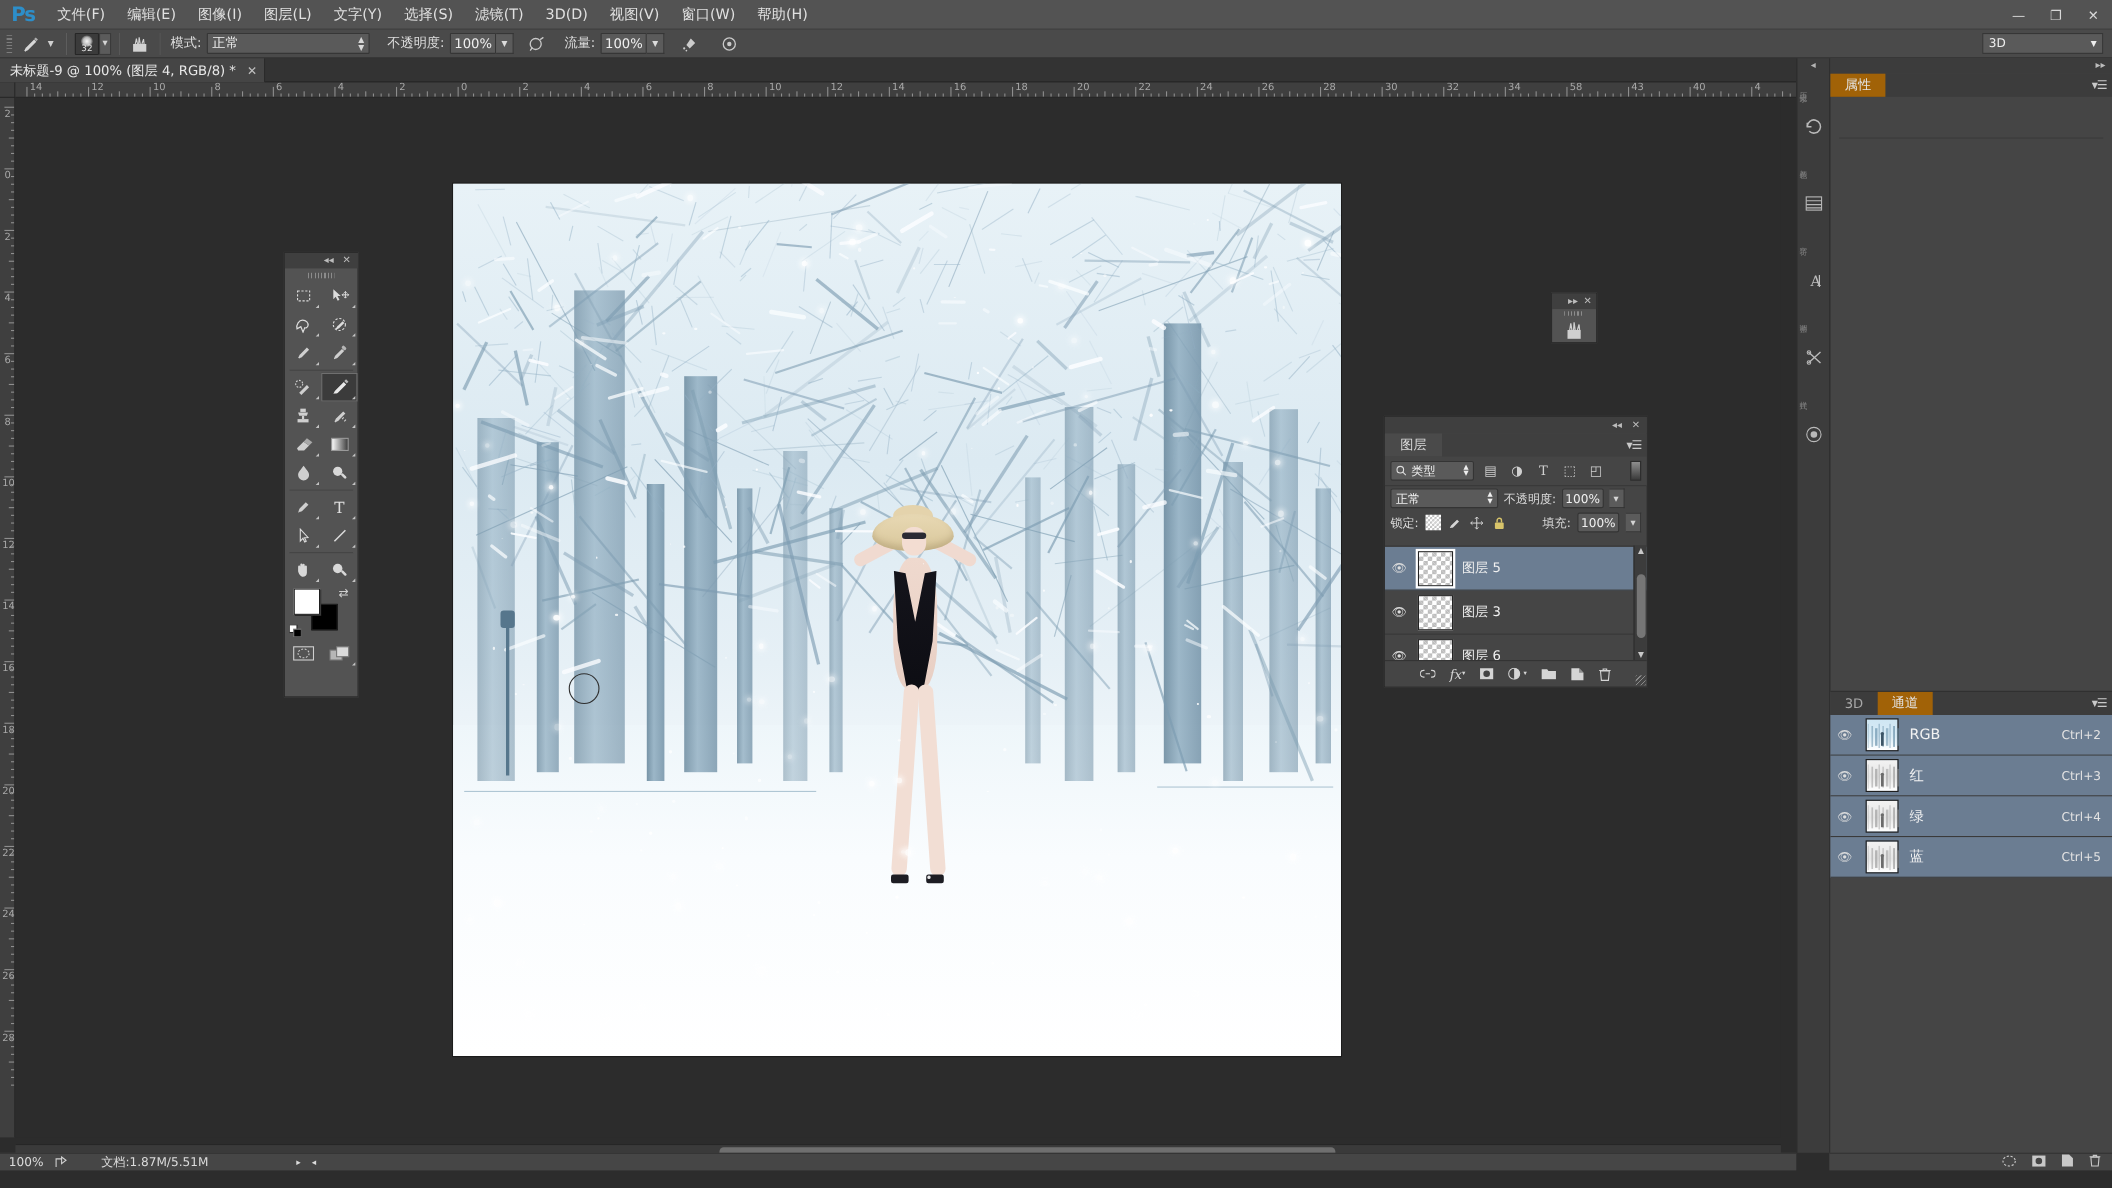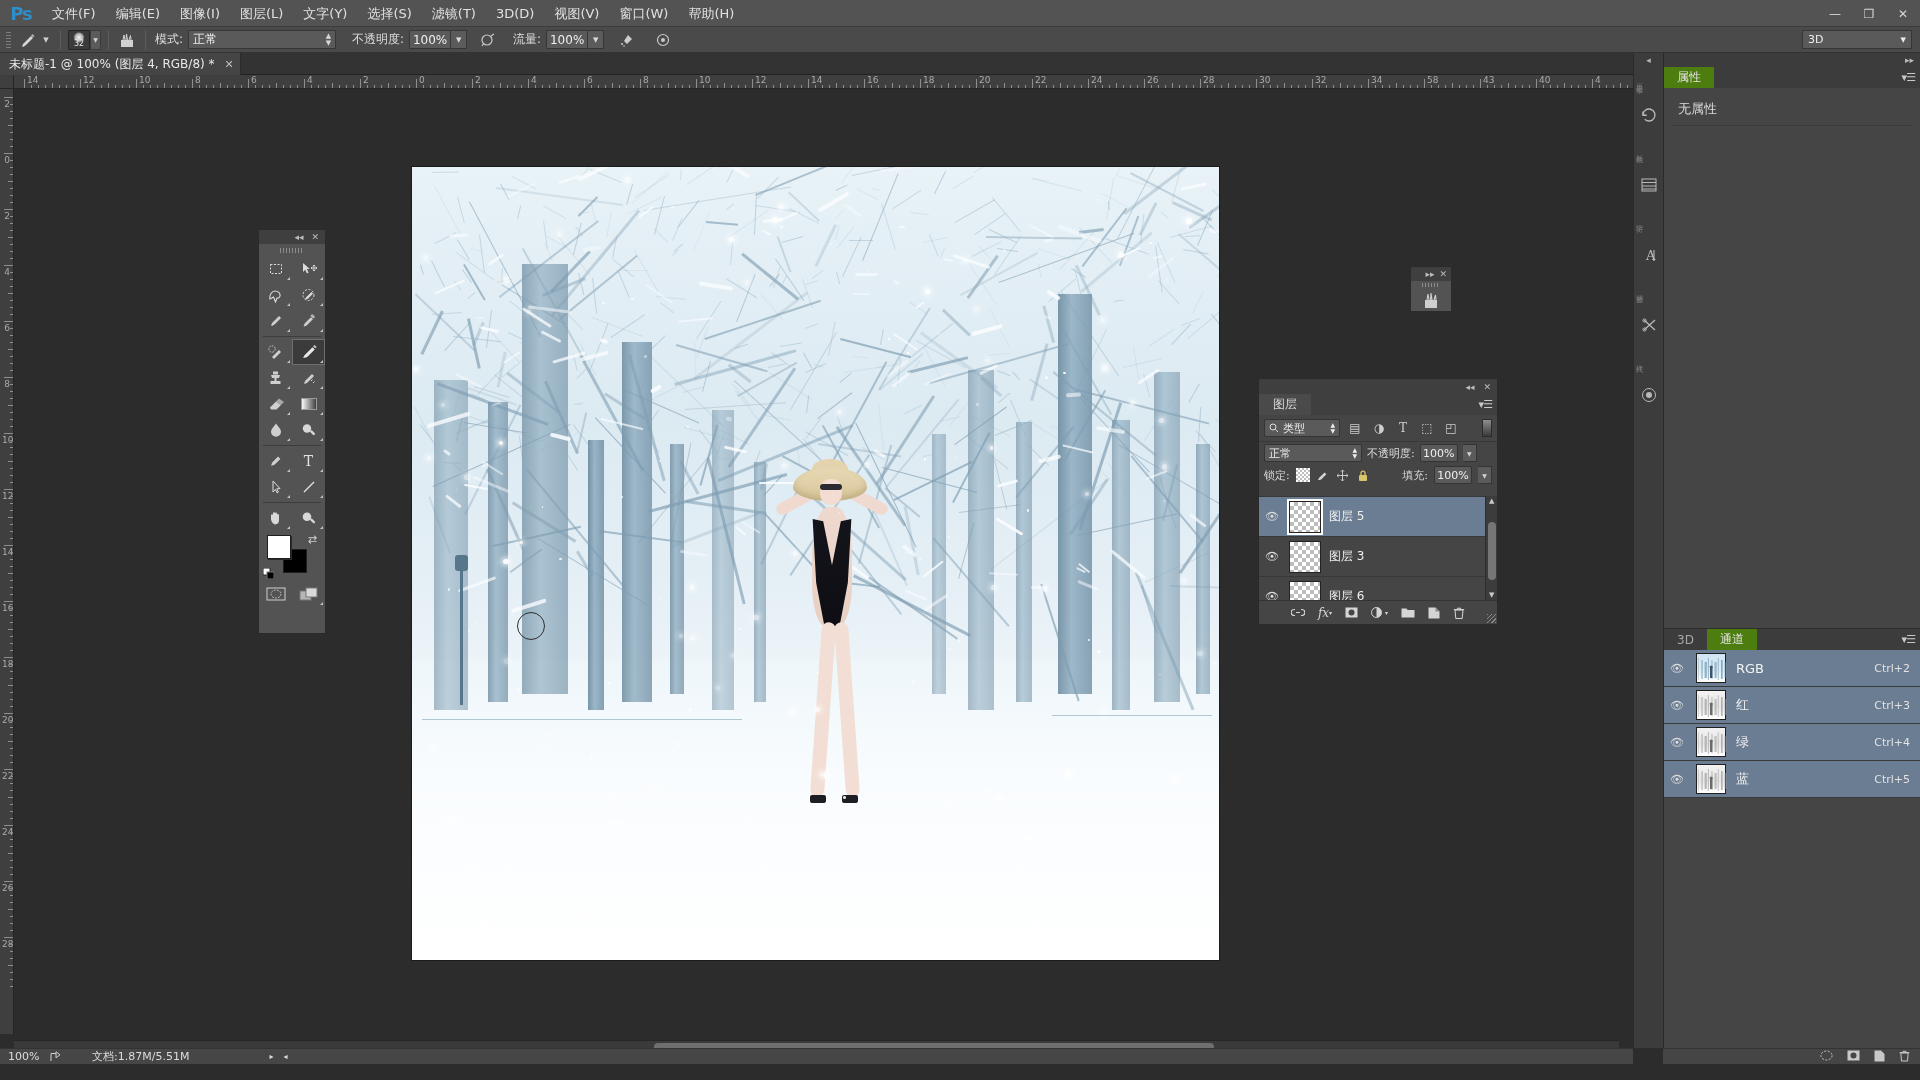--- a/index.html
+++ b/index.html
@@ -269,21 +269,21 @@
   .dock {
     position:absolute; left:1663px; top:53px; width:257px; bottom:32px; background:#454545;
     border-left:1px solid #2a2a2a;
   }
   .dock-top { height:14px; background:#3c3c3c; display:flex; align-items:center;
      justify-content:flex-end; padding-right:6px; gap:8px; }
   .dock-top span { font-size:9px; color:#bcbcbc; }
   .dk-tabrow { height:21px; background:#3c3c3c; display:flex; align-items:flex-end; position:relative;}
   .dk-tab { height:21px; padding:0 13px; display:flex; align-items:center; font-size:12px;
      color:#a8a8a8; }
-  .dk-tab.active { background:#4d7c0f; color:#e4e4e4; }
+  .dk-tab.active { background:#a16207; color:#e4e4e4; }
   .dk-menu { position:absolute; right:5px; top:4px; color:#c9c9c9; font-size:11px; letter-spacing:-1px;}
   .props-body { padding: 12px 14px; font-size:13px; color:#dcdcdc; }
   .props-rule { position:absolute; left:8px; right:8px; top:72px; height:1px; background:#3a3a3a; }
 
   .channels-panel { position:absolute; left:0; right:0; top:575px; bottom:0; background:#454545;
      border-top:1px solid #2d2d2d; }
   .chn-list { padding-top:0; }
   .chn { height:37px; display:flex; align-items:center; gap:10px; padding: 0 10px 0 4px;
      border-bottom:1px solid #3a3a3a; }
   .chn.sel { background:#6b7d92; }
@@ -395,21 +395,21 @@
       </svg>
     </div>
     <div class="ob-3d">
       <span>3D</span>
       <span style="margin-left:auto;font-size:7px;">▼</span>
     </div>
   </div>
 
   <div class="tabbar">
     <div class="doc-tab">
-      <span>未标题-1 @ 100% (图层 4, RGB/8) *</span>
+      <span>未标题-9 @ 100% (图层 4, RGB/8) *</span>
       <span class="x">✕</span>
     </div>
   </div>
 
   <div class="ruler-corner"></div>
   <div class="ruler-h" id="ruler-h">
       <div class="rtick" style="left: 10px; height: 9px;"></div>
       <div class="rnum" style="left: 13px;">14</div>
       <div class="rtick" style="left: 17px; height: 3px;"></div>
       <div class="rtick" style="left: 24px; height: 3px;"></div>
@@ -1901,21 +1901,20 @@
   </div>
 
   <div class="dock">
     <div class="dock-top">
       <span>▸▸</span>
     </div>
     <div class="dk-tabrow">
       <div class="dk-tab active">属性</div>
       <div class="dk-menu">▾☰</div>
     </div>
-    <div class="props-body">无属性</div>
     <div class="props-rule"></div>
 
     <div class="channels-panel">
       <div class="dk-tabrow">
         <div class="dk-tab">3D</div>
         <div class="dk-tab active">通道</div>
         <div class="dk-menu">▾☰</div>
       </div>
       <div class="chn-list">
         <div class="chn sel">

